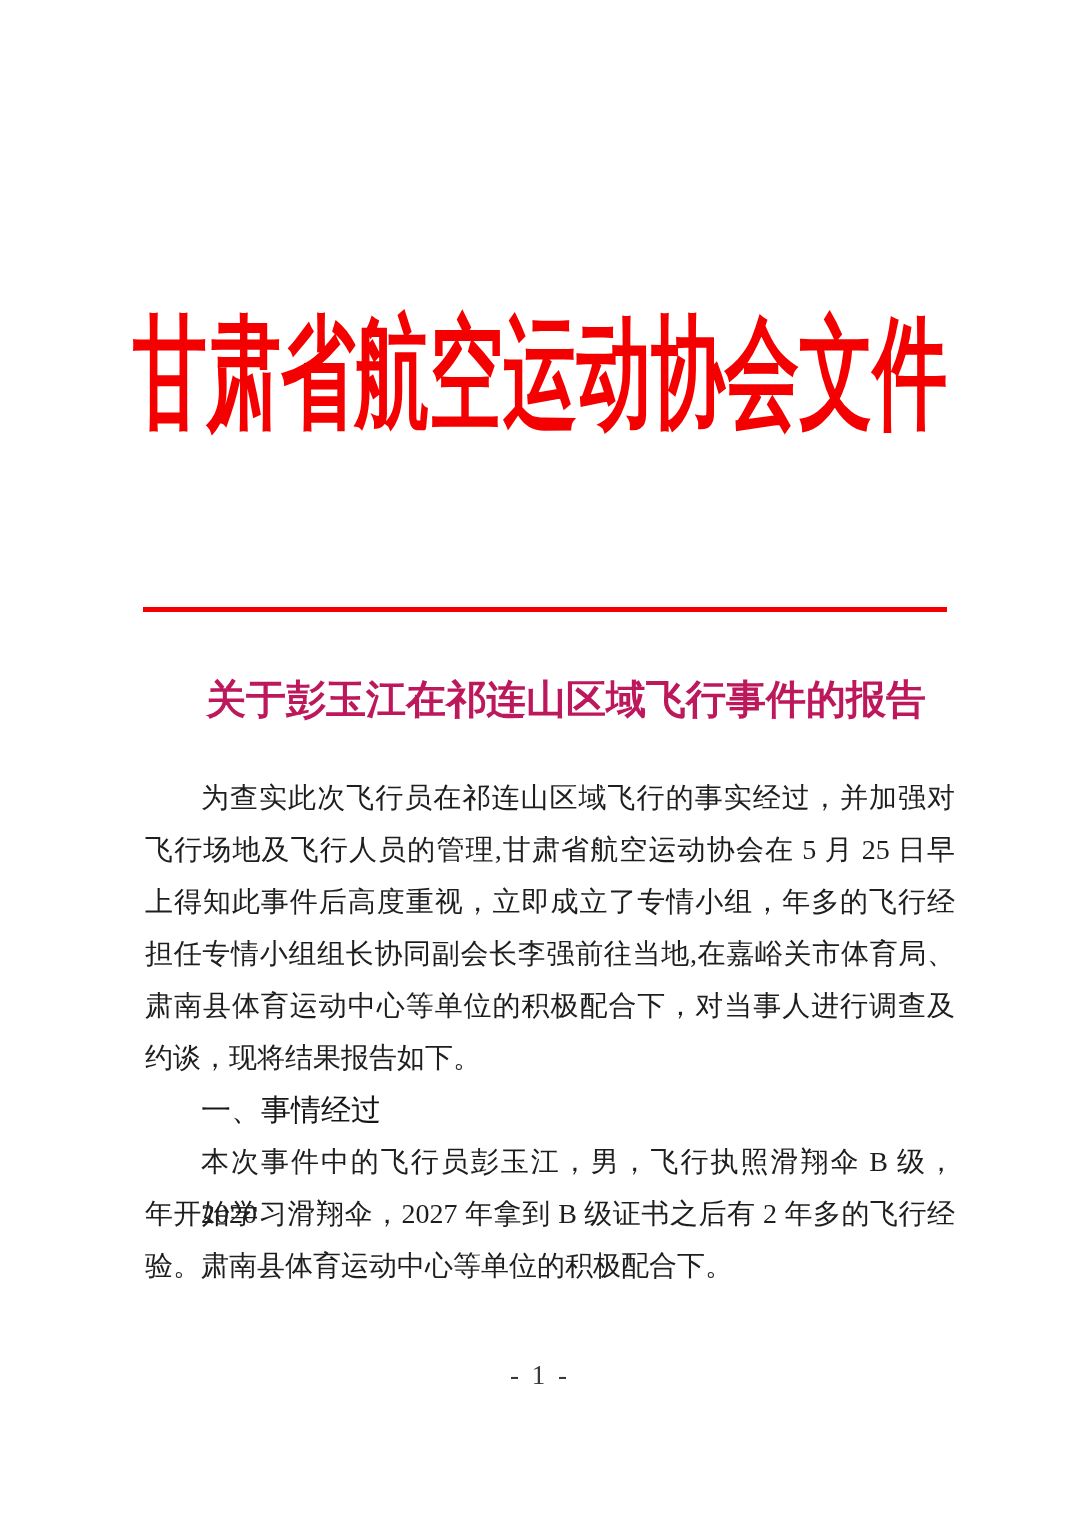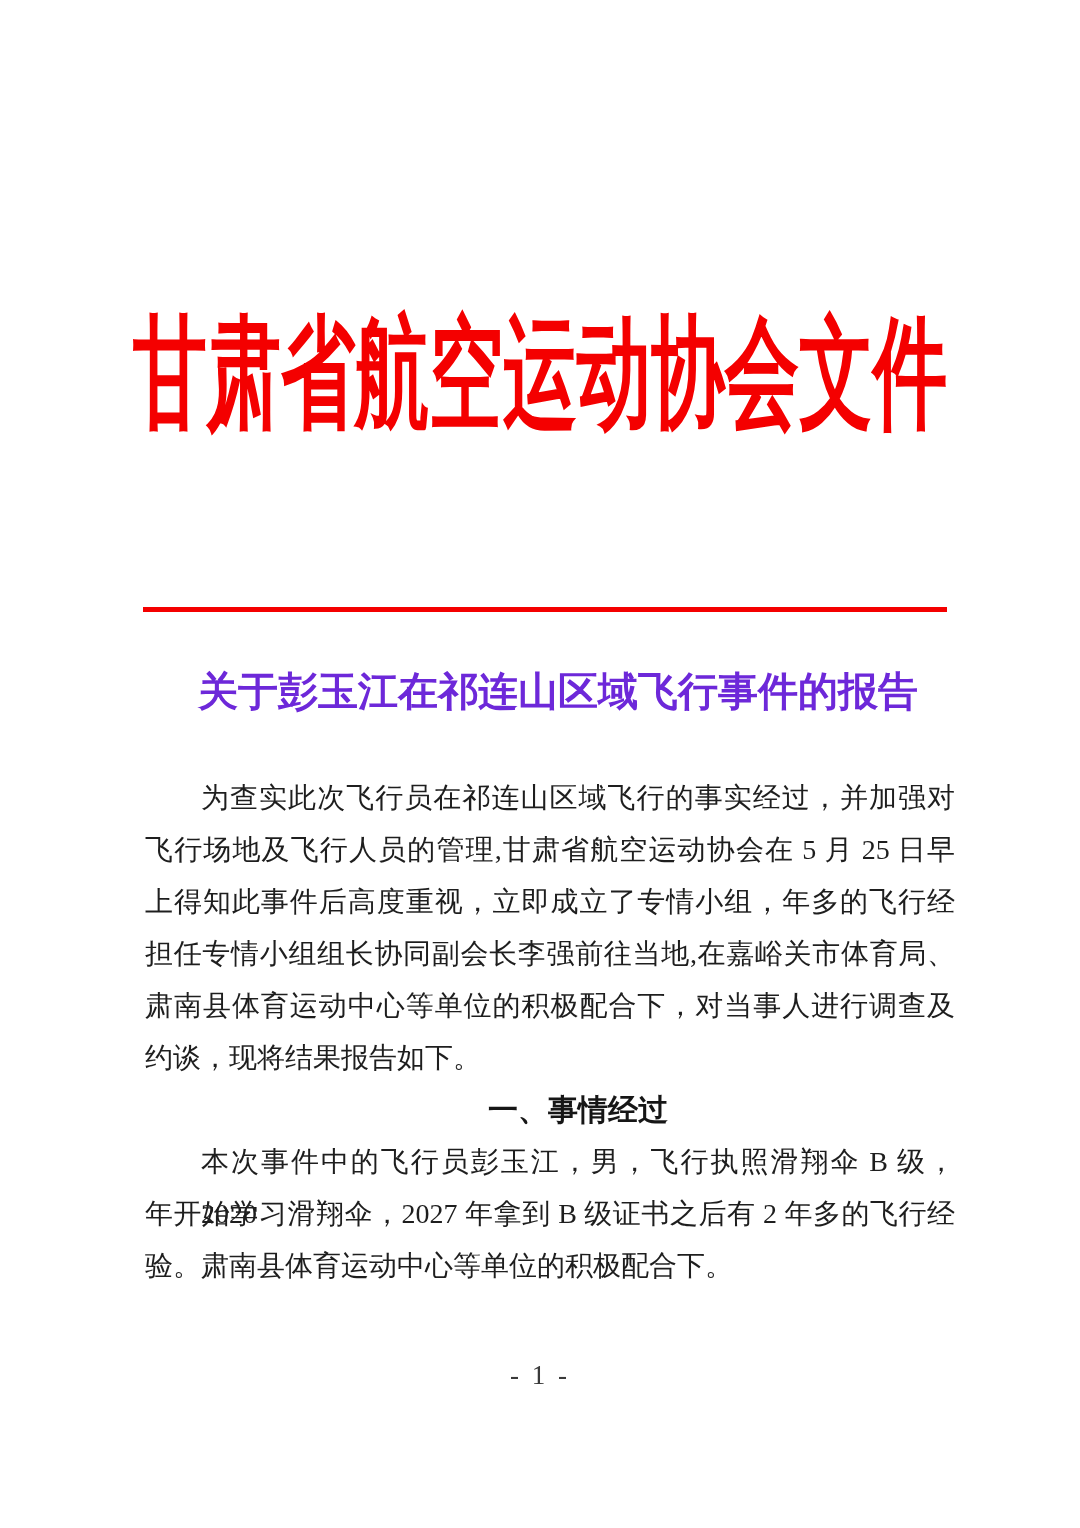--- a/index.html
+++ b/index.html
@@ -50,26 +50,26 @@
     width:804px;
     height:5px;
     background:var(--red);
   }
   
   .doc-title{
     position:absolute;
     top:660px;
     left:145px;
     width:810px;
-    margin:8px;
+    margin:16px;
     text-align:center;
     font-family:"Liberation Serif","DejaVu Serif",serif;
     font-size:40px;
     font-weight:bold;
-    color:#6d28d9;
+    color:#be185d;
     line-height:1.2;
   }
   
   .body-text{
     position:absolute;
     top:772px;
     left:145px;
     width:810px;
     color:var(--ink);
     font-size:28px;
@@ -81,25 +81,24 @@
   .just{
     text-align:justify;
     text-align-last:justify;
     text-justify:inter-character;
   }
   .indent{
     padding-left:56px;
   }
   .heading{
     font-family:"Liberation Sans","DejaVu Sans",sans-serif;
-    font-weight:bold;
+    font-weight:normal;
     font-size:30px;
     padding-left:56px;
     color:#161616;
-    text-align:center;
   }
   
   .page-number{
     position:absolute;
     top:1360px;
     left:0;
     width:100%;
     text-align:center;
     font-size:27px;
     color:#3a3a3a;

